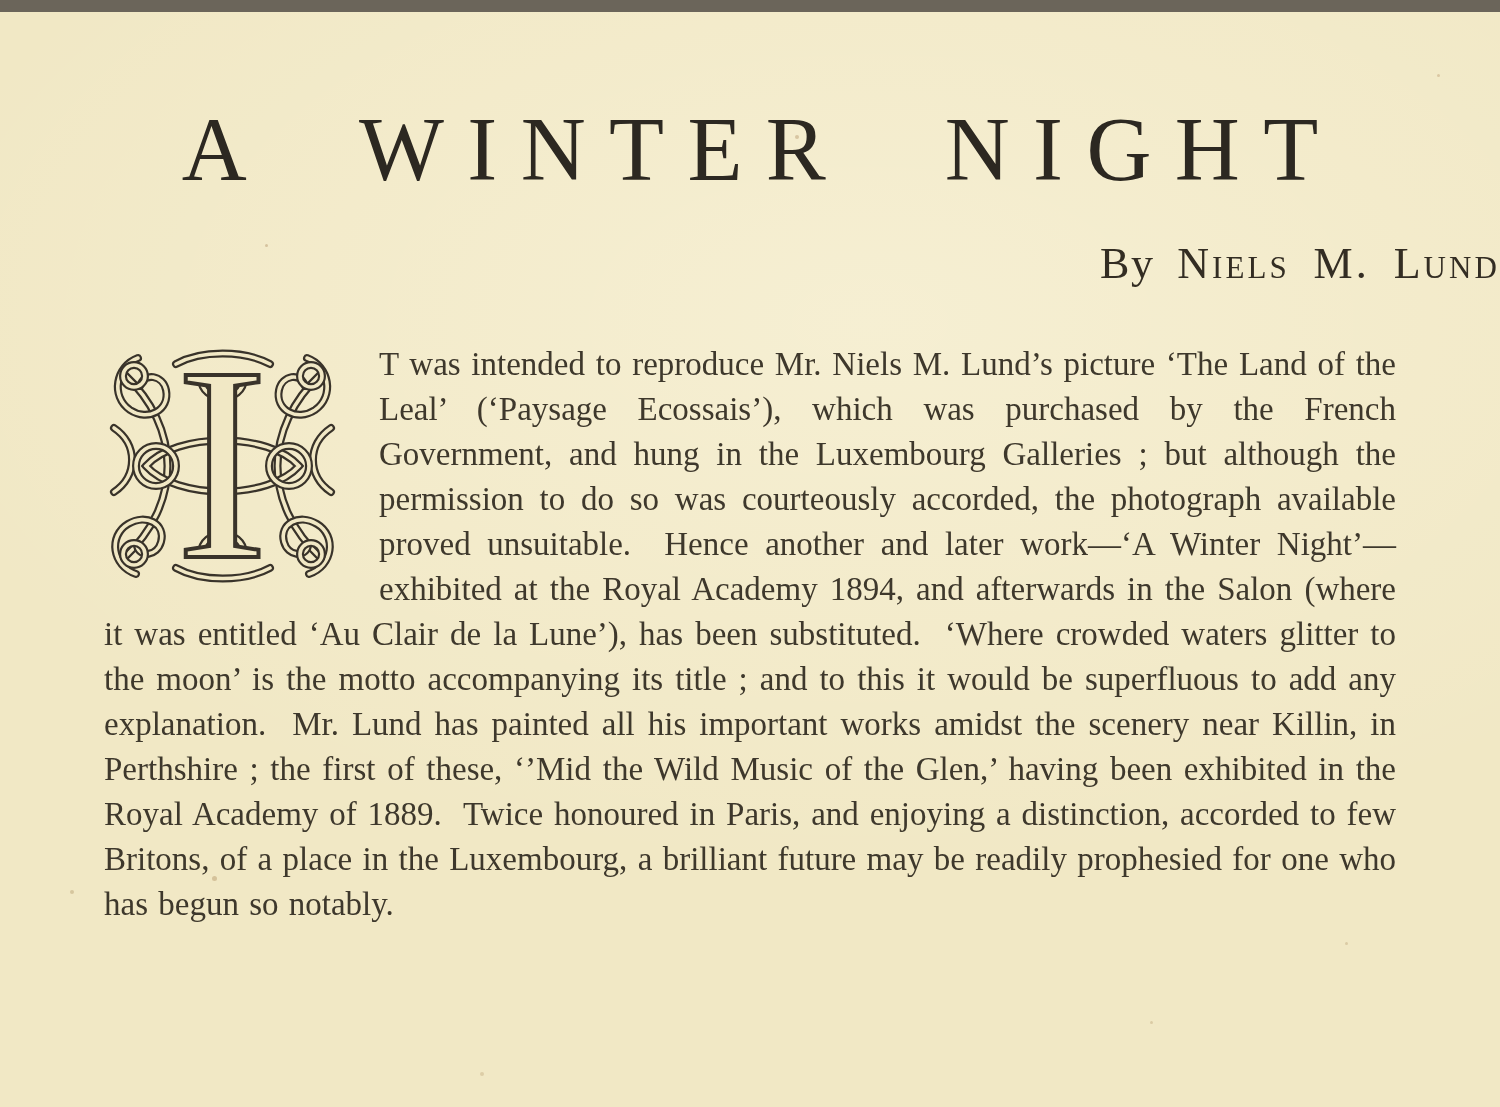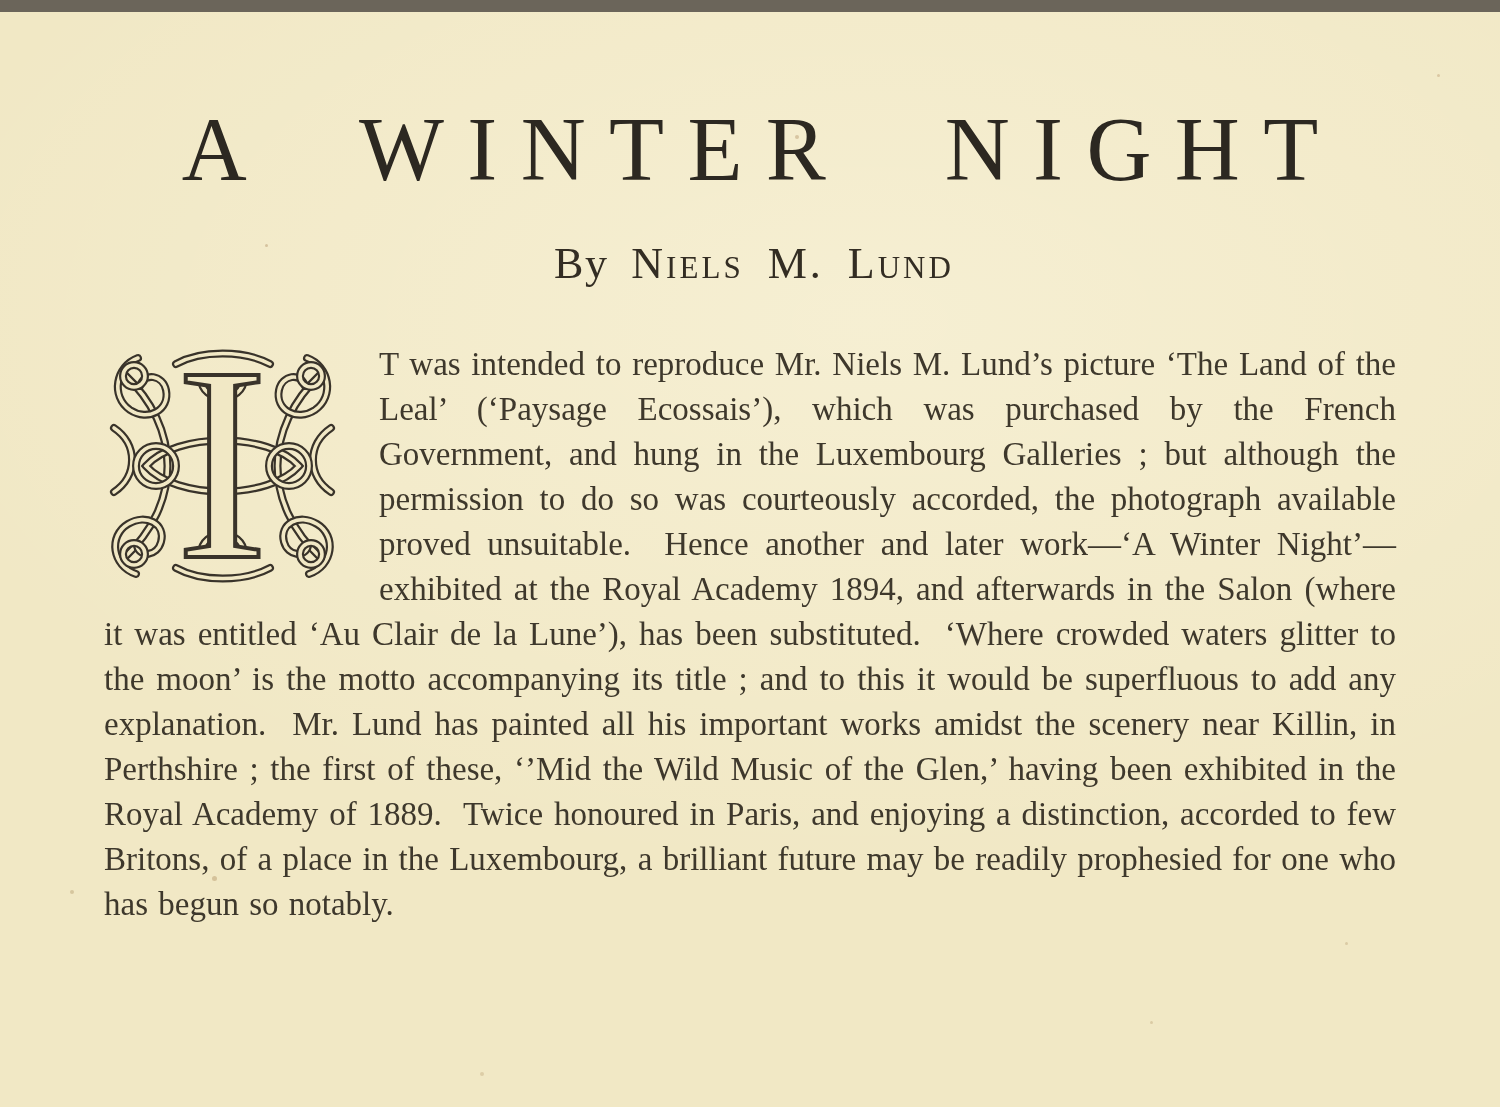--- a/index.html
+++ b/index.html
@@ -27,21 +27,21 @@
     font-size: 90px;
     line-height: 1.15;
     letter-spacing: 0.26em;
     word-spacing: 0.55em;
     text-indent: 0.26em; 
     color: #2c2821;
   }
 
   .byline {
     margin-top: 38px;
-    text-align: center;
+    text-align: right;
     font-size: 44px;
     line-height: 1.1;
     color: #332d23;
     letter-spacing: 0.04em;
     word-spacing: 0.22em;
     padding-left: 8px;
   }
   .byline .author {
     font-variant: small-caps;
     letter-spacing: 0.07em;

